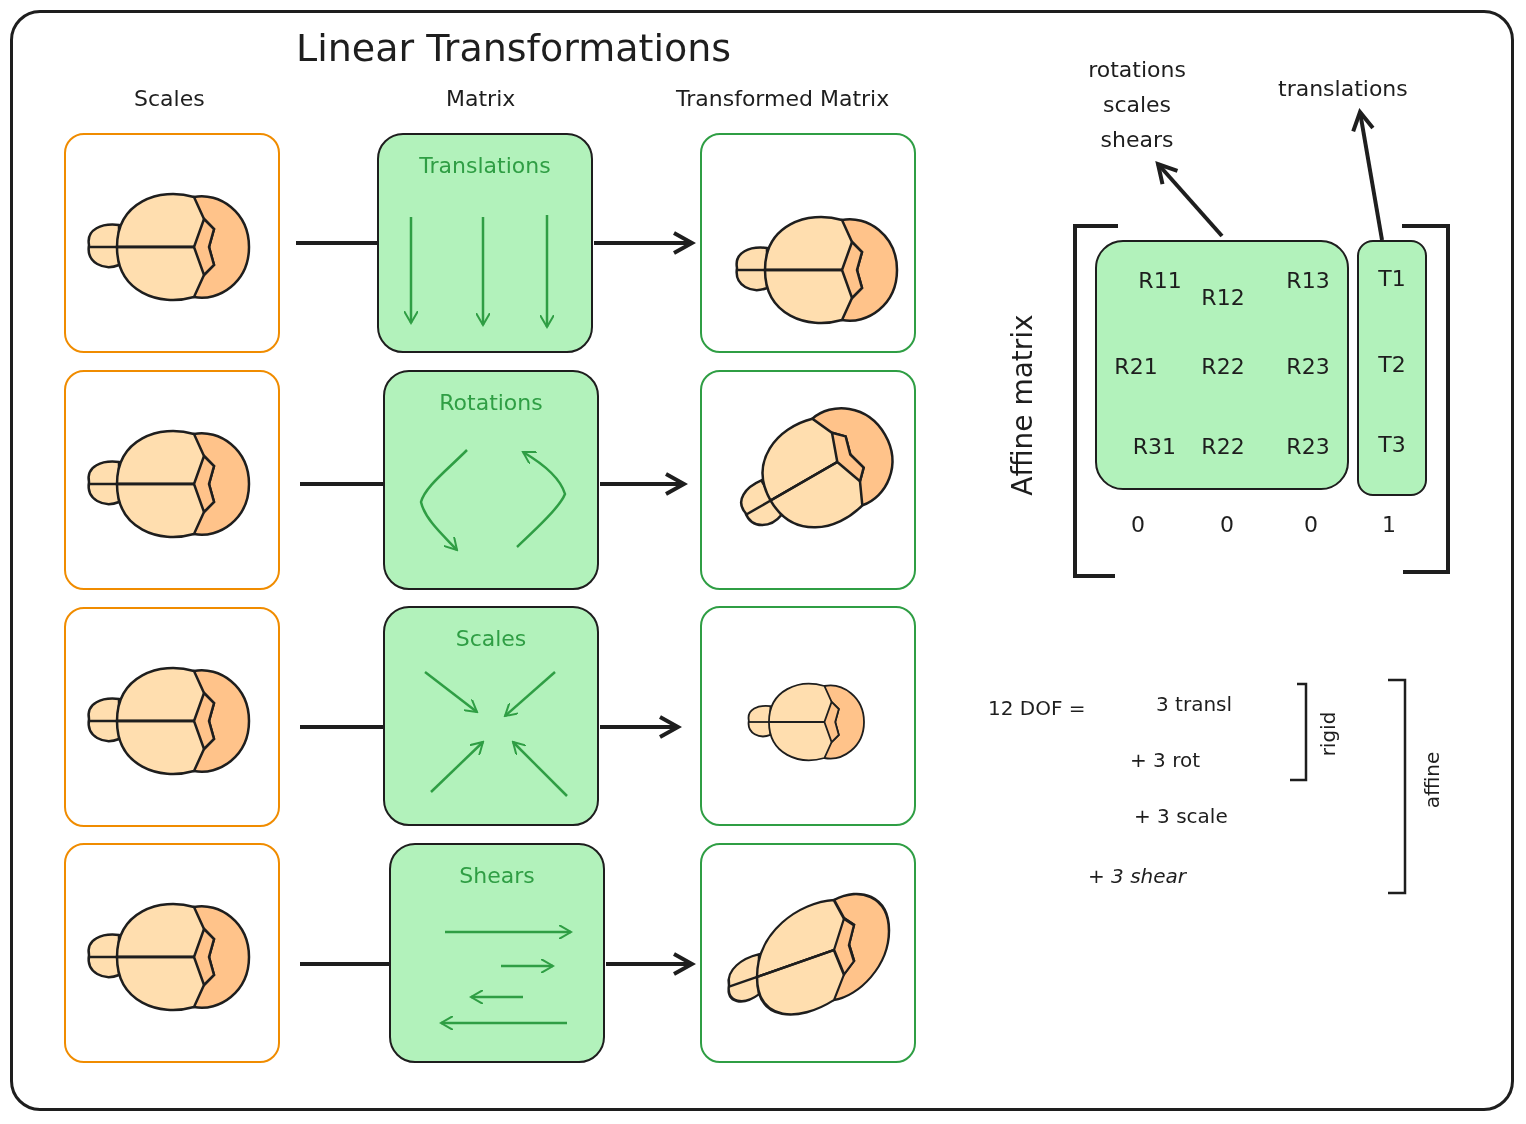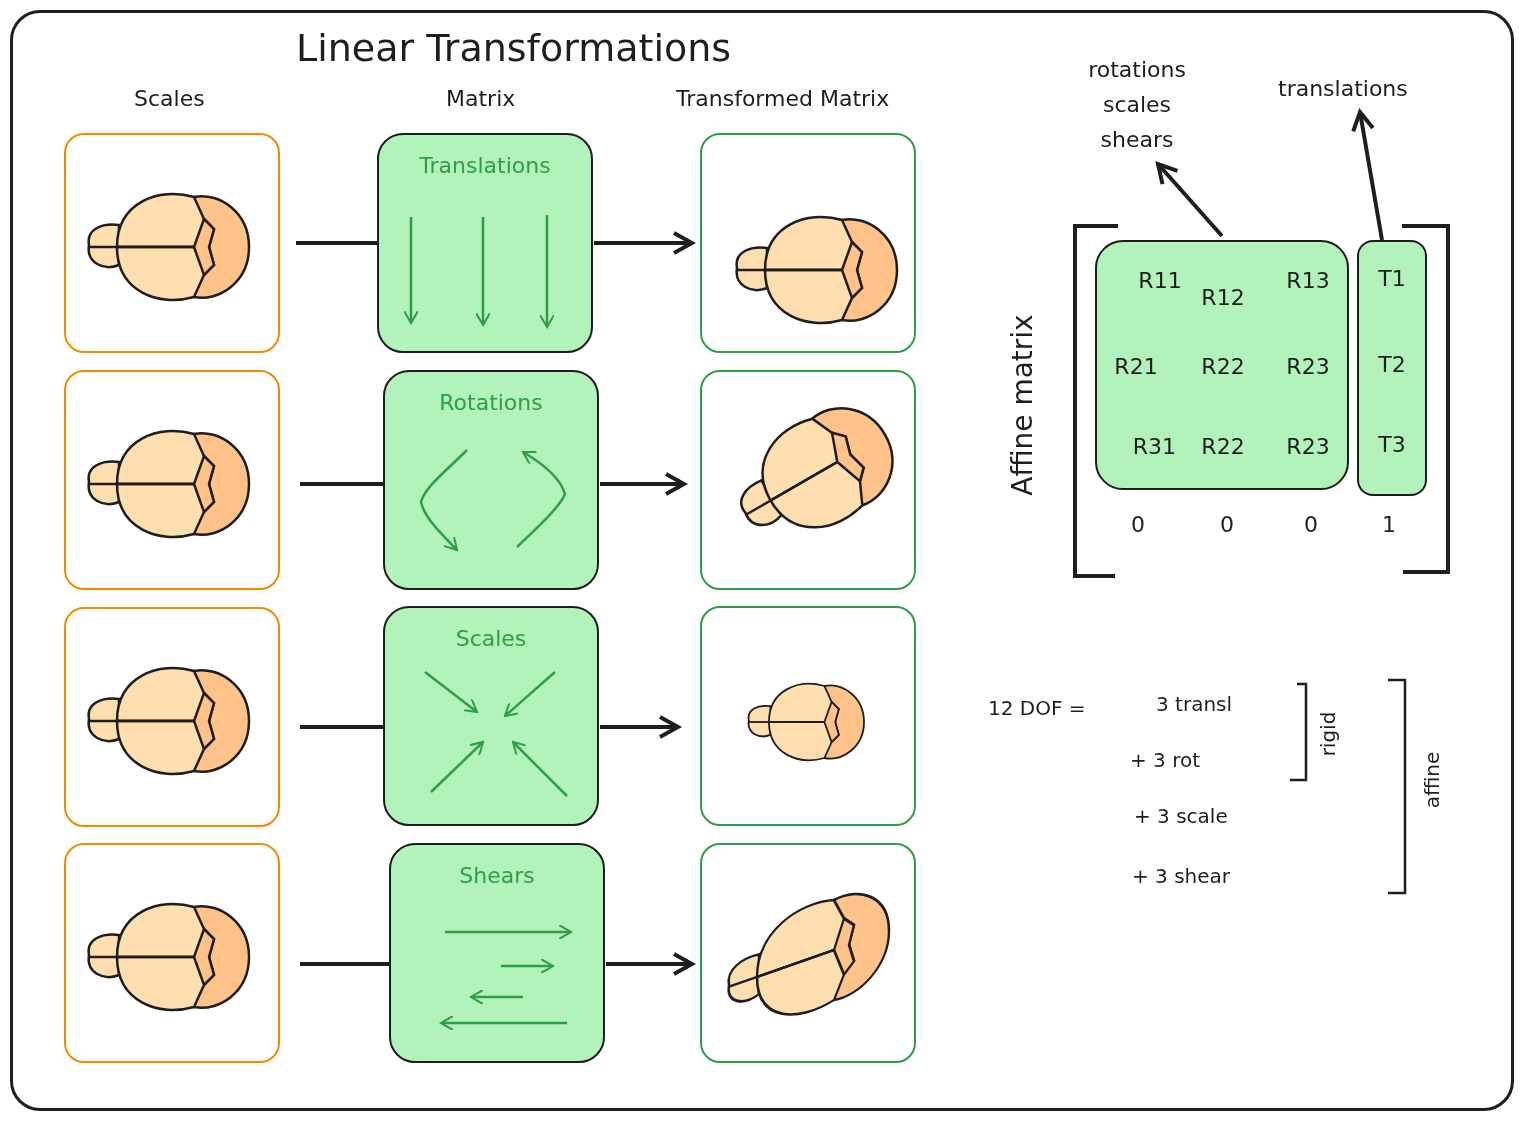--- a/index.html
+++ b/index.html
@@ -172,15 +172,15 @@
 <div class="cell" style="left:1187px;top:512px;">0</div>
 <div class="cell" style="left:1271px;top:512px;">0</div>
 <div class="cell" style="left:1349px;top:512px;">1</div>
 
 <div class="txt" style="left:1022px;top:405px;font-size:28px;transform:translate(-50%,-50%) rotate(-90deg);">Affine matrix</div>
 
 <div class="dof" style="left:988px;top:696px;">12 DOF =</div>
 <div class="dof" style="left:1156px;top:692px;">3 transl</div>
 <div class="dof" style="left:1130px;top:748px;">+ 3 rot</div>
 <div class="dof" style="left:1134px;top:804px;">+ 3 scale</div>
-<div class="dof" style="left:1132px;top:864px;">+ 3 shear</div>
+<div class="dof" style="left:1088px;top:864px;font-style:italic;">+ 3 shear</div>
 <div class="txt" style="left:1328px;top:734px;font-size:20px;transform:translate(-50%,-50%) rotate(-90deg);">rigid</div>
 <div class="txt" style="left:1432px;top:780px;font-size:20px;transform:translate(-50%,-50%) rotate(-90deg);">affine</div>
 
 </body></html>

